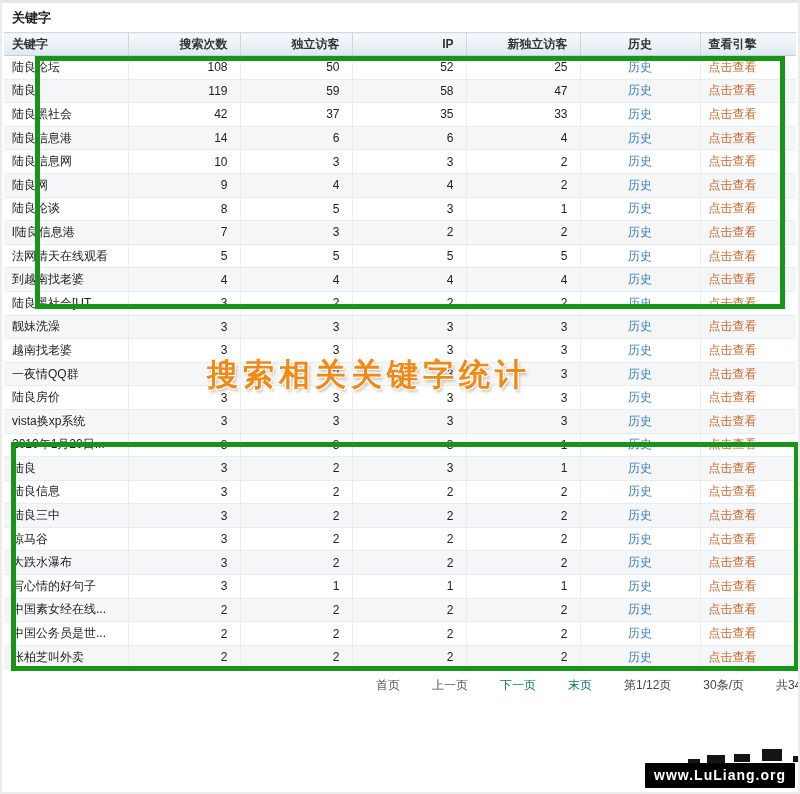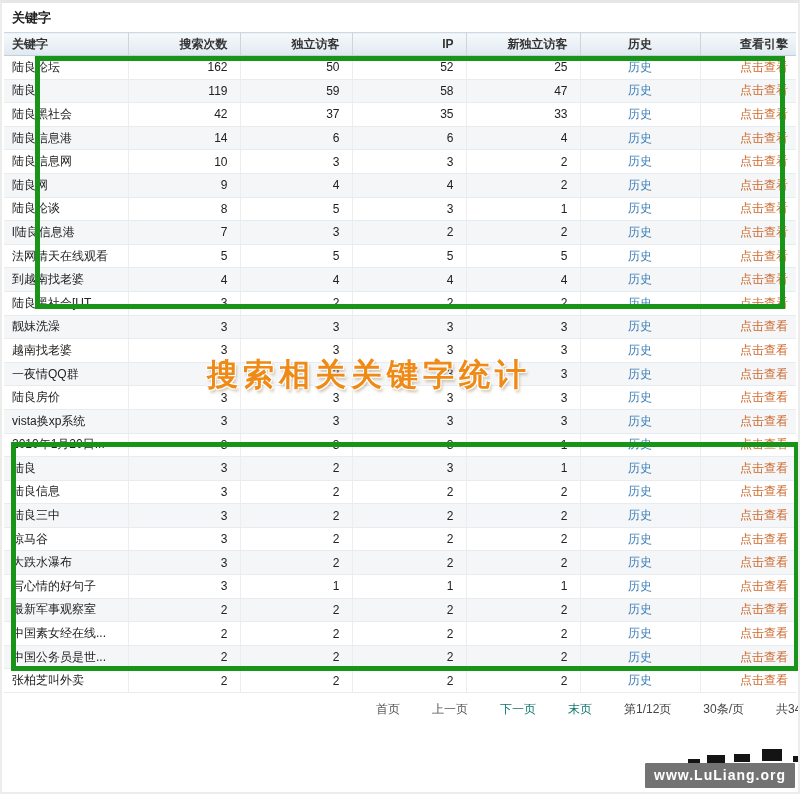--- a/index.html
+++ b/index.html
@@ -30,21 +30,21 @@
     height:22.6px; padding:0 8px; border-bottom:1px solid #e7ecf1;
     border-right:1px solid #ededed; white-space:nowrap; overflow:hidden;
     color:#222;
   }
   table.kw td:last-child { border-right:none;margin-top:16px; }
   table.kw tr.datarow:nth-child(even) td { background:#f5f6f8; }
   table.kw tr.hl td { background:#fbfad6 !important; }
   .c-kw   { text-align:left; }
   .c-num  { text-align:right; padding-right:12px !important; }
   .c-hist { text-align:center;margin-top:47px; }
-  .c-view { text-align:right; }
+  .c-view { text-align:left; }
   a.hist { color:#3d7fb8; text-decoration:none; cursor:pointer; }
   a.view { color:#cc6629; text-decoration:none; cursor:pointer; }
   .pager {
     display:flex; align-items:center; gap:32px;
     padding:8px 0 0 374px; font-size:12px; color:#444; white-space:nowrap;
   }
   .pager .plink { color:#0f766e; cursor:pointer; }
   .pager .pdis  { color:#555; }
   
   .anno { position:absolute; border:5px solid #189418; pointer-events:none; z-index:5; }
@@ -54,21 +54,21 @@
   .wm-center {
     position:absolute; left:205px; top:351px; z-index:6; pointer-events:none;
     font-family:"DejaVu Serif","Liberation Serif",serif;
     font-size:31px; font-weight:bold; letter-spacing:5px; color:#ef8a16;
     text-shadow:-1px -1px 0 #fff,1px -1px 0 #fff,-1px 1px 0 #fff,1px 1px 0 #fff,2px 3px 3px rgba(120,80,20,.35);
     white-space:nowrap;
   }
   
   .wm-corner {
     position:absolute; right:3px; bottom:4px; z-index:7;
-    background:#737373; color:#fff; font-weight:bold; font-size:14px;
+    background:#000000; color:#fff; font-weight:bold; font-size:14px;
     padding:4px 9px 5px 9px; letter-spacing:1px; border-radius:1px;
   }
   .artifact {
     position:absolute; right:16px; bottom:31px; z-index:6; pointer-events:none;
     width:20px; height:12px; background:#141414;
     box-shadow:-30px 3px 0 -2px #141414,-56px 5px 0 -1px #141414,-78px 6px 0 -4px #141414,28px 4px 0 -3px #141414;
   }
 </style>
 </head>
 <body>
@@ -94,21 +94,21 @@
           <th class="c-num">独立访客</th>
           <th class="c-num">IP</th>
           <th class="c-num">新独立访客</th>
           <th class="c-hist">历史</th>
           <th class="c-view">查看引擎</th>
         </tr>
     </thead>
     <tbody id="rows-body">
         <tr class="datarow">
           <td class="c-kw">陆良论坛</td>
-          <td class="c-num">162</td>
+          <td class="c-num">108</td>
           <td class="c-num">50</td>
           <td class="c-num">52</td>
           <td class="c-num">25</td>
           <td class="c-hist"><a class="hist">历史</a></td>
           <td class="c-view"><a class="view">点击查看</a></td>
         </tr>
         <tr class="datarow">
           <td class="c-kw">陆良</td>
           <td class="c-num">119</td>
           <td class="c-num">59</td>
@@ -296,29 +296,20 @@
           <td class="c-num">2</td>
           <td class="c-hist"><a class="hist">历史</a></td>
           <td class="c-view"><a class="view">点击查看</a></td>
         </tr>
         <tr class="datarow">
           <td class="c-kw">写心情的好句子</td>
           <td class="c-num">3</td>
           <td class="c-num">1</td>
           <td class="c-num">1</td>
           <td class="c-num">1</td>
-          <td class="c-hist"><a class="hist">历史</a></td>
-          <td class="c-view"><a class="view">点击查看</a></td>
-        </tr>
-        <tr class="datarow">
-          <td class="c-kw">最新军事观察室</td>
-          <td class="c-num">2</td>
-          <td class="c-num">2</td>
-          <td class="c-num">2</td>
-          <td class="c-num">2</td>
           <td class="c-hist"><a class="hist">历史</a></td>
           <td class="c-view"><a class="view">点击查看</a></td>
         </tr>
         <tr class="datarow">
           <td class="c-kw">中国素女经在线...</td>
           <td class="c-num">2</td>
           <td class="c-num">2</td>
           <td class="c-num">2</td>
           <td class="c-num">2</td>
           <td class="c-hist"><a class="hist">历史</a></td>

